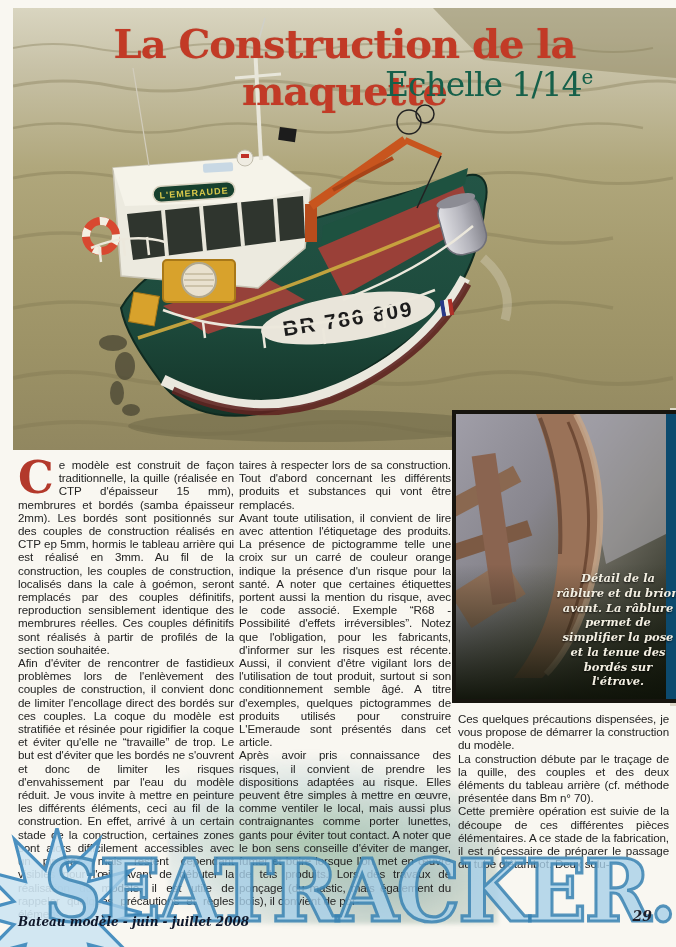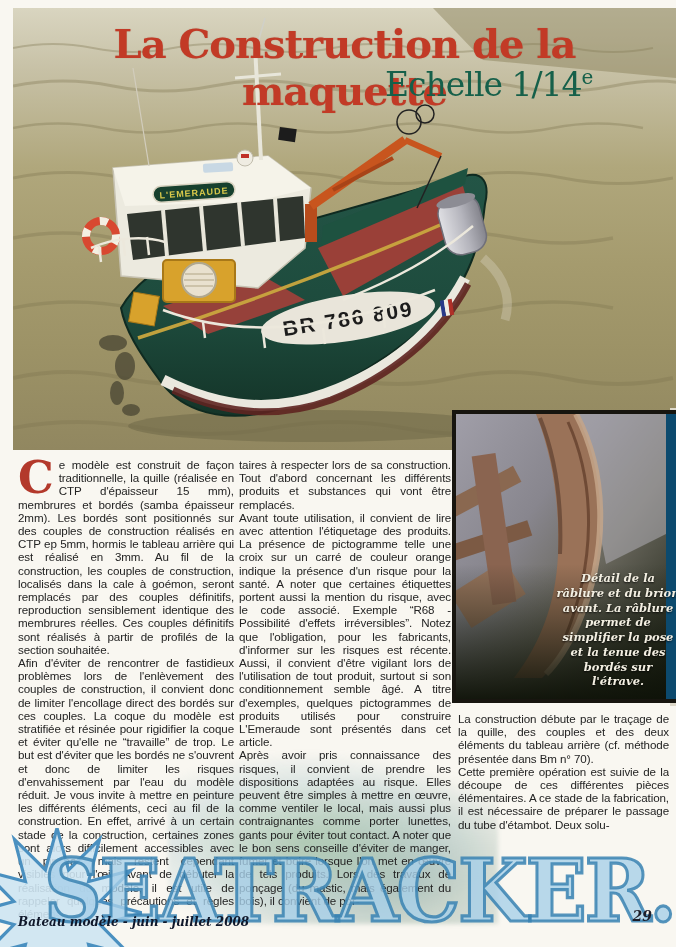--- a/index.html
+++ b/index.html
@@ -262,20 +262,21 @@
     <p>Afin d'éviter de rencontrer de fastidieux problèmes lors de l'enlèvement des couples de construction, il convient donc de limiter l'encollage direct des bordés sur ces couples. La coque du modèle est stratifiée et résinée pour rigidifier la coque et éviter qu'elle ne “travaille” de trop. Le but est d'éviter que les bordés ne s'ouvrent et donc de limiter les risques d'envahissement par l'eau du modèle réduit. Je vous invite à mettre en peinture les différents éléments, ceci au fil de la construction. En effet, arrivé à un certain stade de la construction, certaines zones sont alors difficilement accessibles avec un pinceau, mais restent cependant visibles pour l'œil. Avant de débuter la réalisation du modèle, il est utile de rappeler quelques précautions et règles élémen-</p>
   </div>
 
   <div class="col col-2">
     <p>taires à respecter lors de sa construction. Tout d'abord concernant les différents produits et substances qui vont être remplacés.</p>
     <p>Avant toute utilisation, il convient de lire avec attention l'étiquetage des produits. La présence de pictogramme telle une croix sur un carré de couleur orange indique la présence d'un risque pour la santé. A noter que certaines étiquettes portent aussi la mention du risque, avec le code associé. Exemple “R68 - Possibilité d'effets irréversibles”. Notez que l'obligation, pour les fabricants, d'informer sur les risques est récente. Aussi, il convient d'être vigilant lors de l'utilisation de tout produit, surtout si son conditionnement semble âgé. A titre d'exemples, quelques pictogrammes de produits utilisés pour construire L'Emeraude sont présentés dans cet article.</p>
     <p>Après avoir pris connaissance des risques, il convient de prendre les dispositions adaptées au risque. Elles peuvent être simples à mettre en œuvre, comme ventiler le local, mais aussi plus contraignantes comme porter lunettes, gants pour éviter tout contact. A noter que le bon sens conseille d'éviter de manger, fumer et boire lorsque l'on met en œuvre de tels produits. Lors des travaux de ponçage (du mastic, mais également du bois), il convient de por-</p>
   </div>
 
   <div class="col col-3">
+    <p>Ces quelques précautions dispensées, je vous propose de démarrer la construction du modèle.</p>
     <p>La construction débute par le traçage de la quille, des couples et des deux éléments du tableau arrière (cf. méthode présentée dans Bm n° 70).</p>
     <p>Cette première opération est suivie de la découpe de ces différentes pièces élémentaires. A ce stade de la fabrication, il est nécessaire de préparer le passage du tube d'étambot. Deux solu-</p>
   </div>
 
   <div class="magazine-footer">Bateau modèle - juin - juillet 2008</div>
   <div class="page-number">29</div>
 
   <div class="watermark">
     <svg class="watermark-star" width="170" height="170" viewBox="0 0 160 160">
       <polygon points="160,80 120.6,90.9 149.3,120 109.7,109.7 120,149.3 90.9,120.6 80,160 69.1,120.6 40,149.3 50.3,109.7 10.7,120 39.4,90.9 0,80 39.4,69.1 10.7,40 50.3,50.3 40,10.7 69.1,39.4 80,0 90.9,39.4 120,10.7 109.7,50.3 149.3,40 120.6,69.1" fill="rgba(205,228,242,.9)" stroke="#4a90c0" stroke-width="3"></polygon>

